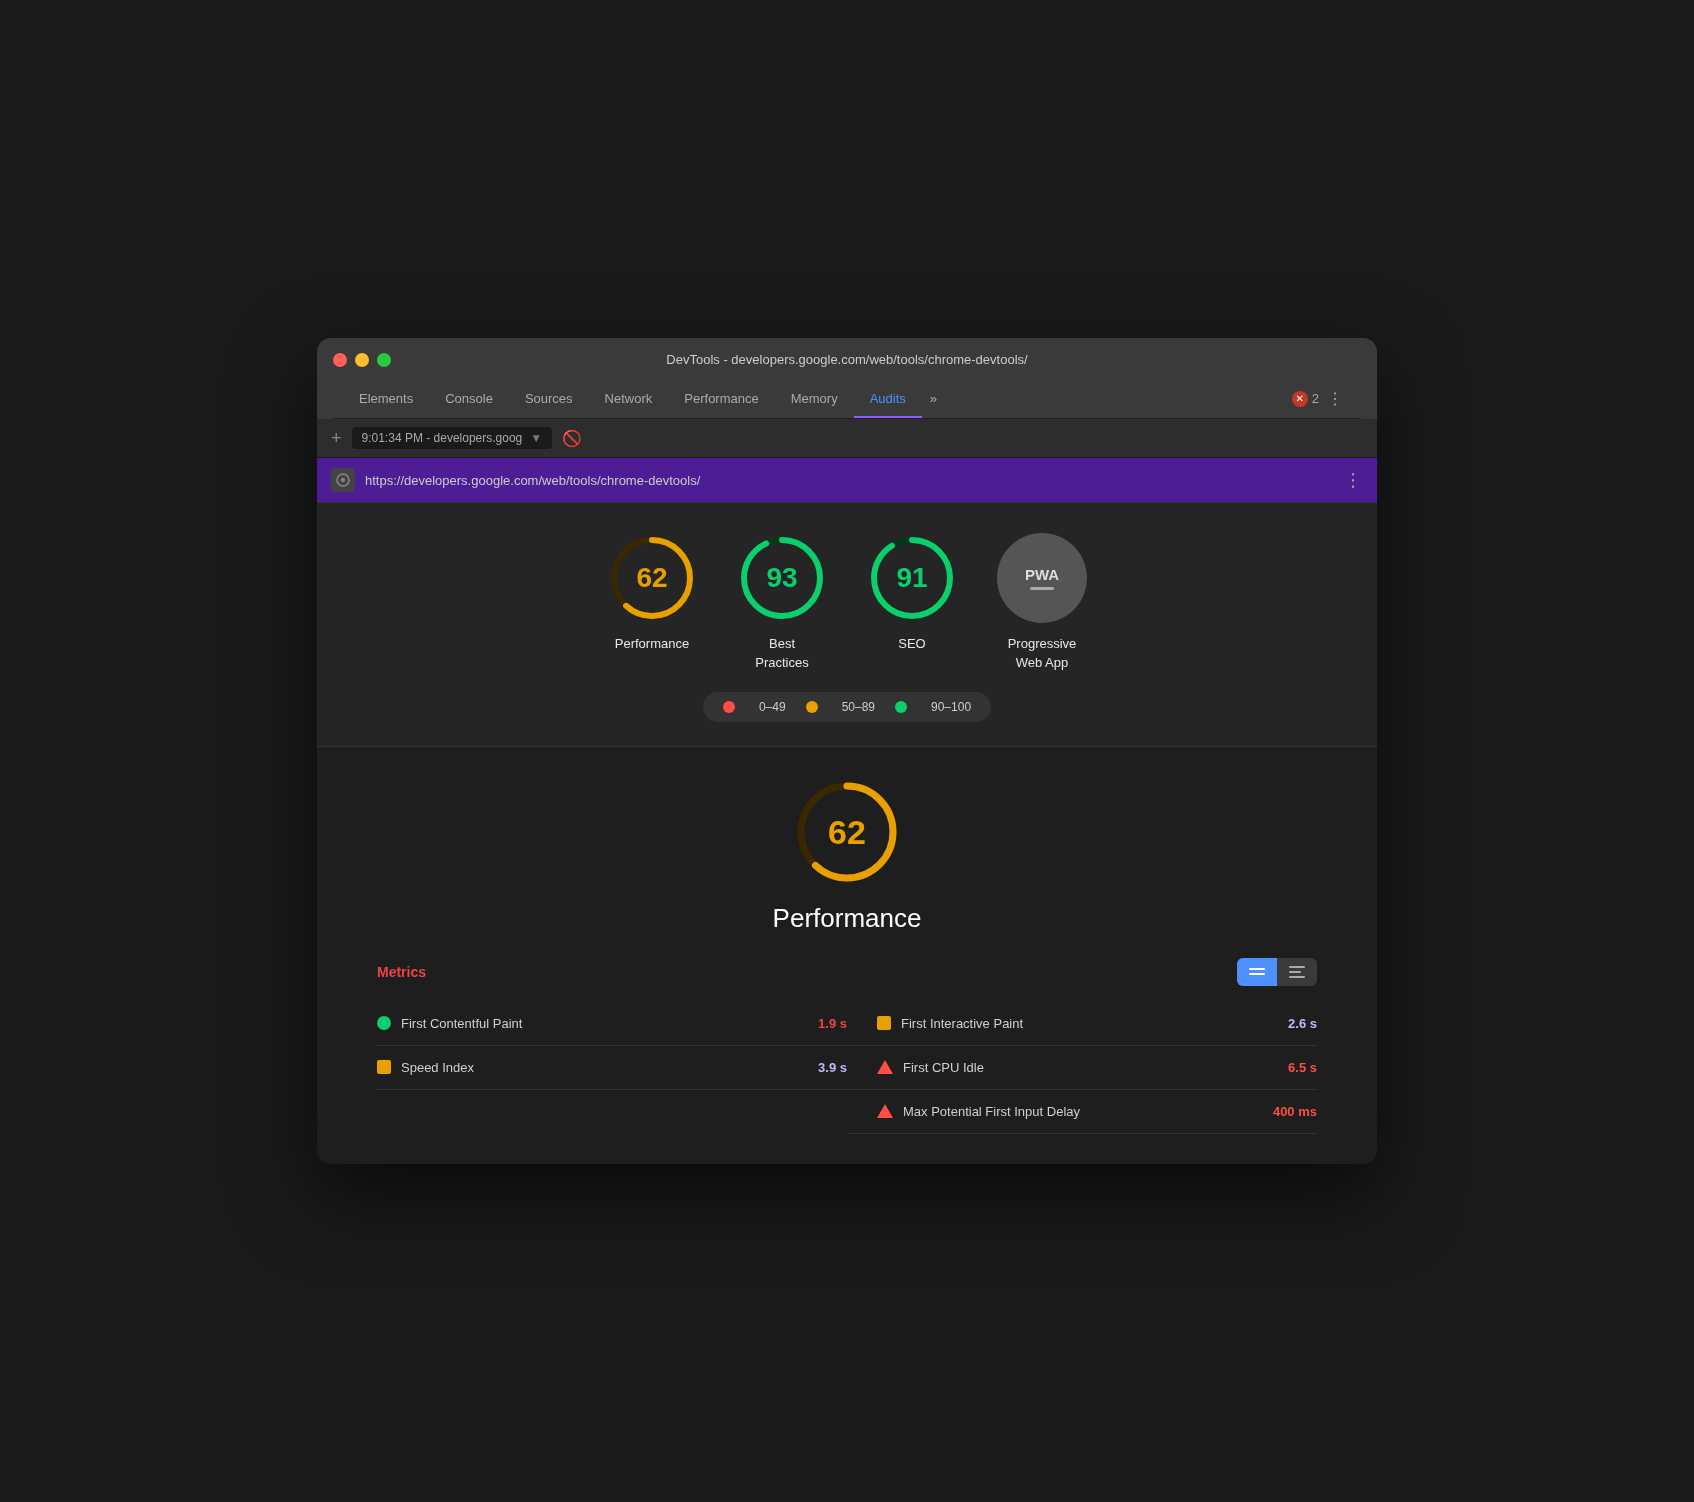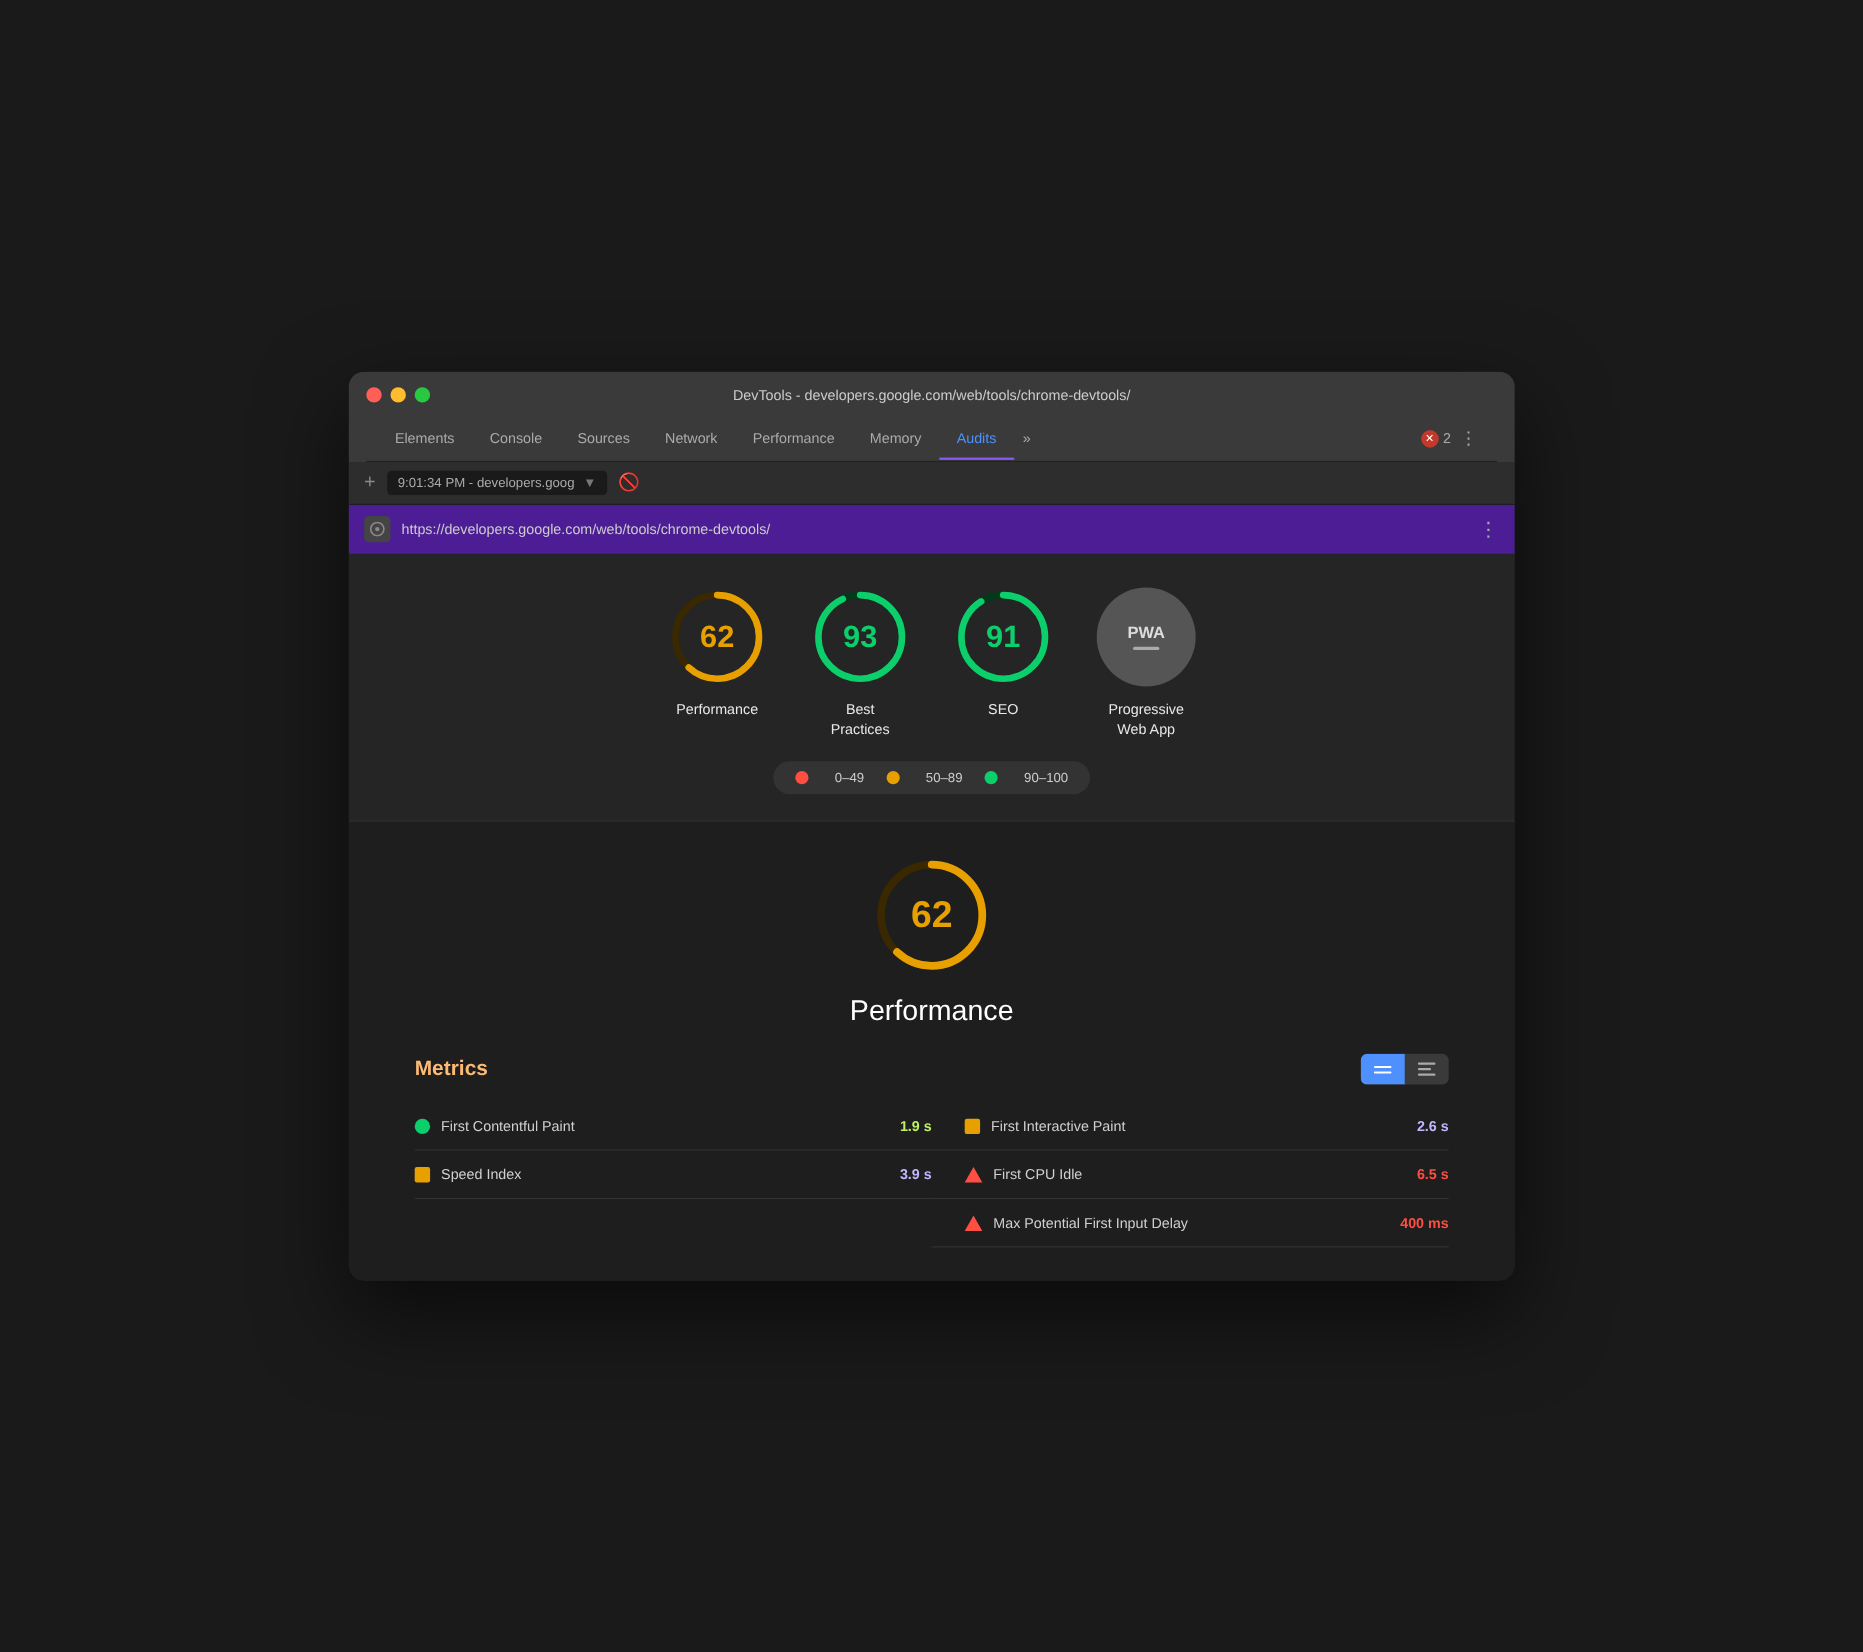--- a/index.html
+++ b/index.html
@@ -302,22 +302,22 @@
       width: 100%;
       padding: 0 40px;
     }
     .metrics-header {
       display: flex;
       align-items: center;
       justify-content: space-between;
       margin-bottom: 16px;
     }
     .metrics-title {
-      color: #fdba74;
-      font-size: 19px;
+      color: #ef4444;
+      font-size: 14px;
       font-weight: 600;
     }
     .view-toggle {
       display: flex;
       background: #3a3a3a;
       border-radius: 6px;
       overflow: hidden;
     }
     .view-btn {
       padding: 8px 12px;
@@ -379,21 +379,21 @@
     }
     .metric-name {
       color: #d0d0d0;
       font-size: 13px;
       flex: 1;
     }
     .metric-value {
       font-size: 13px;
       font-weight: 600;
     }
-    .metric-value.green { color: #bef264; text-align: center; }
+    .metric-value.green { color: #ef4444; text-align: center; }
     .metric-value.orange { color: #c4b5fd; }
     .metric-value.red { color: #ff4e42; }
   </style>
 </head>
 <body>
 
 <div class="browser-window">
 
   <div class="title-bar">
     <div class="title-bar-top">

